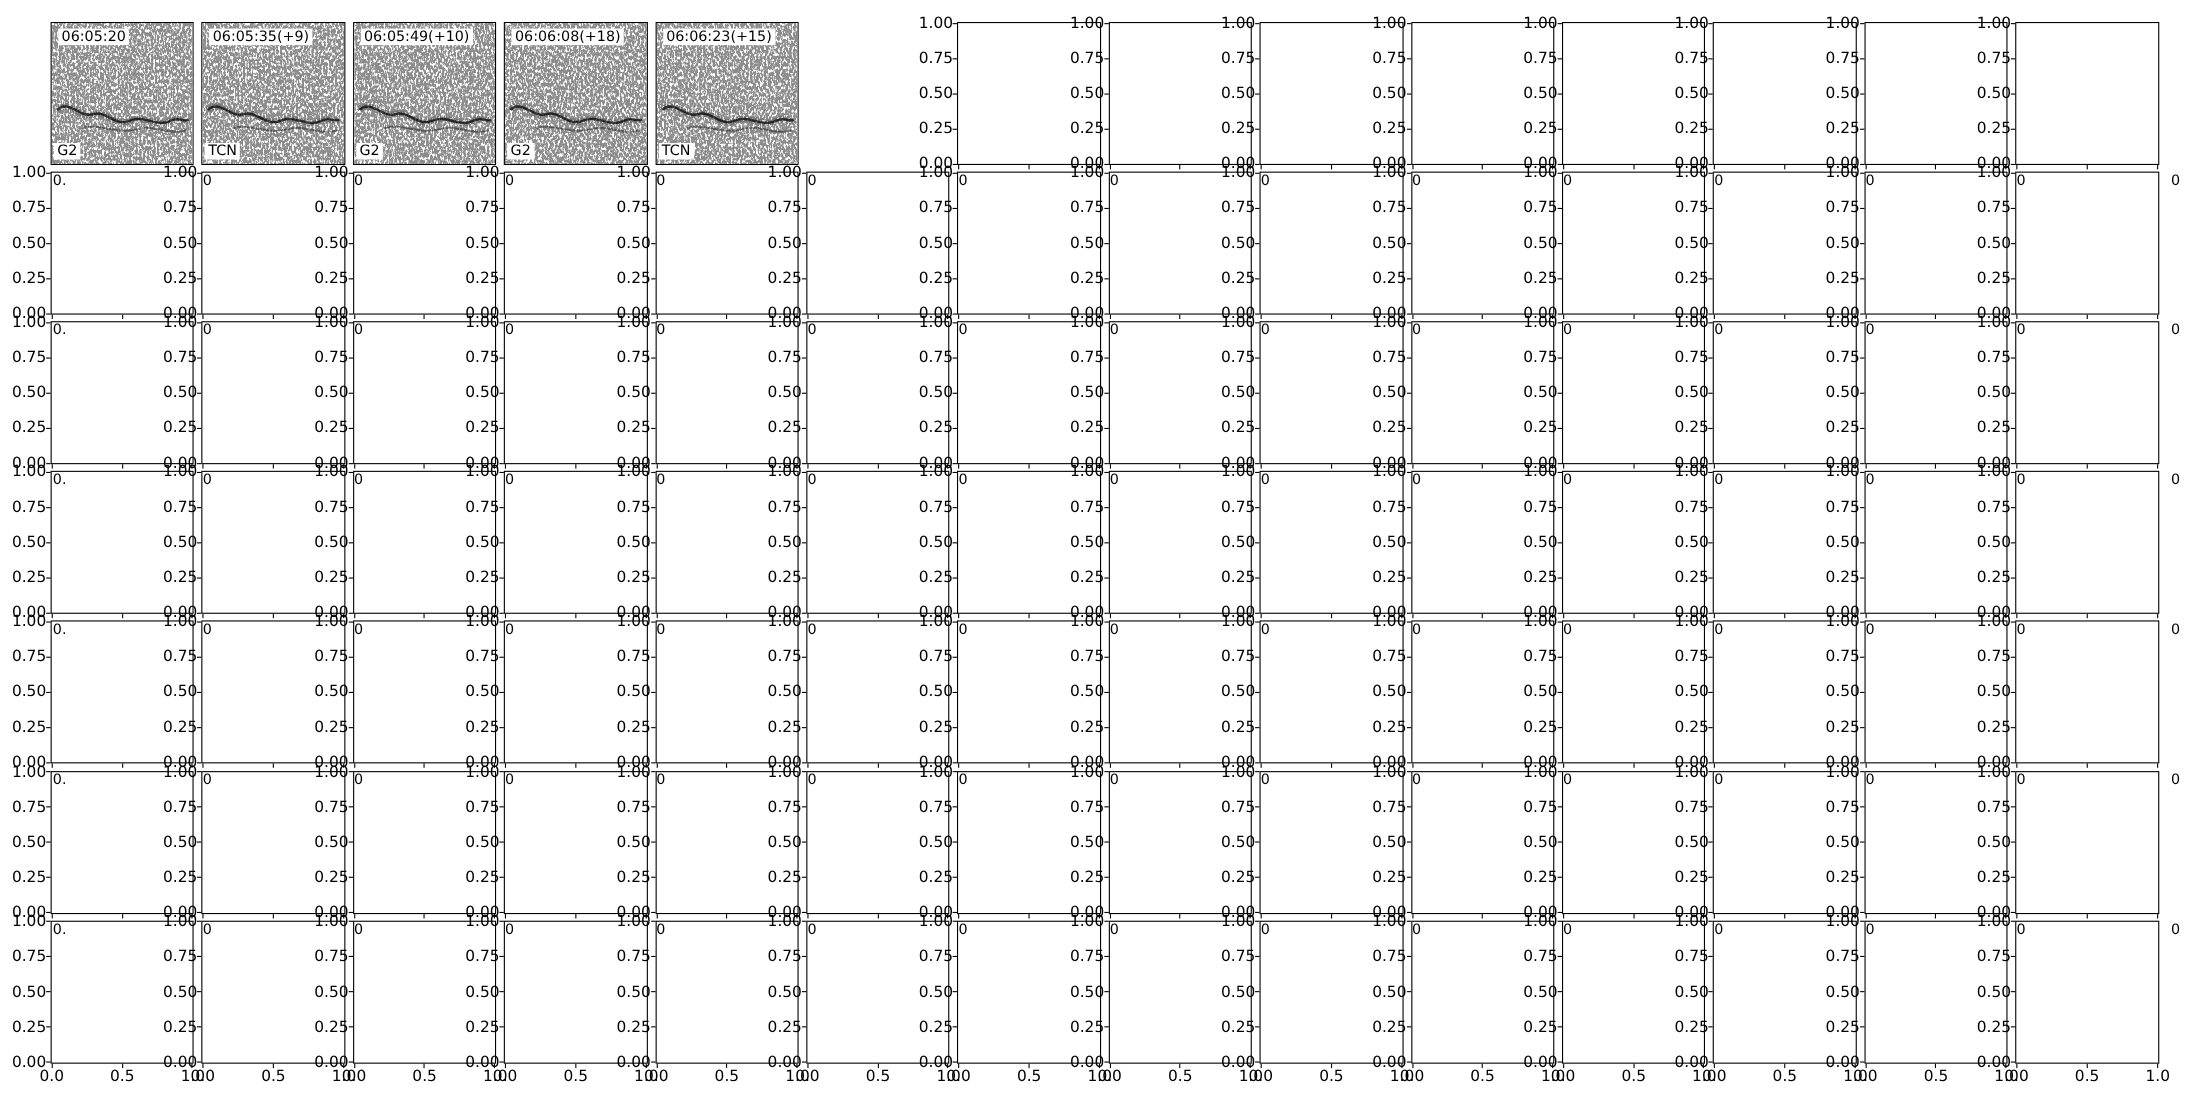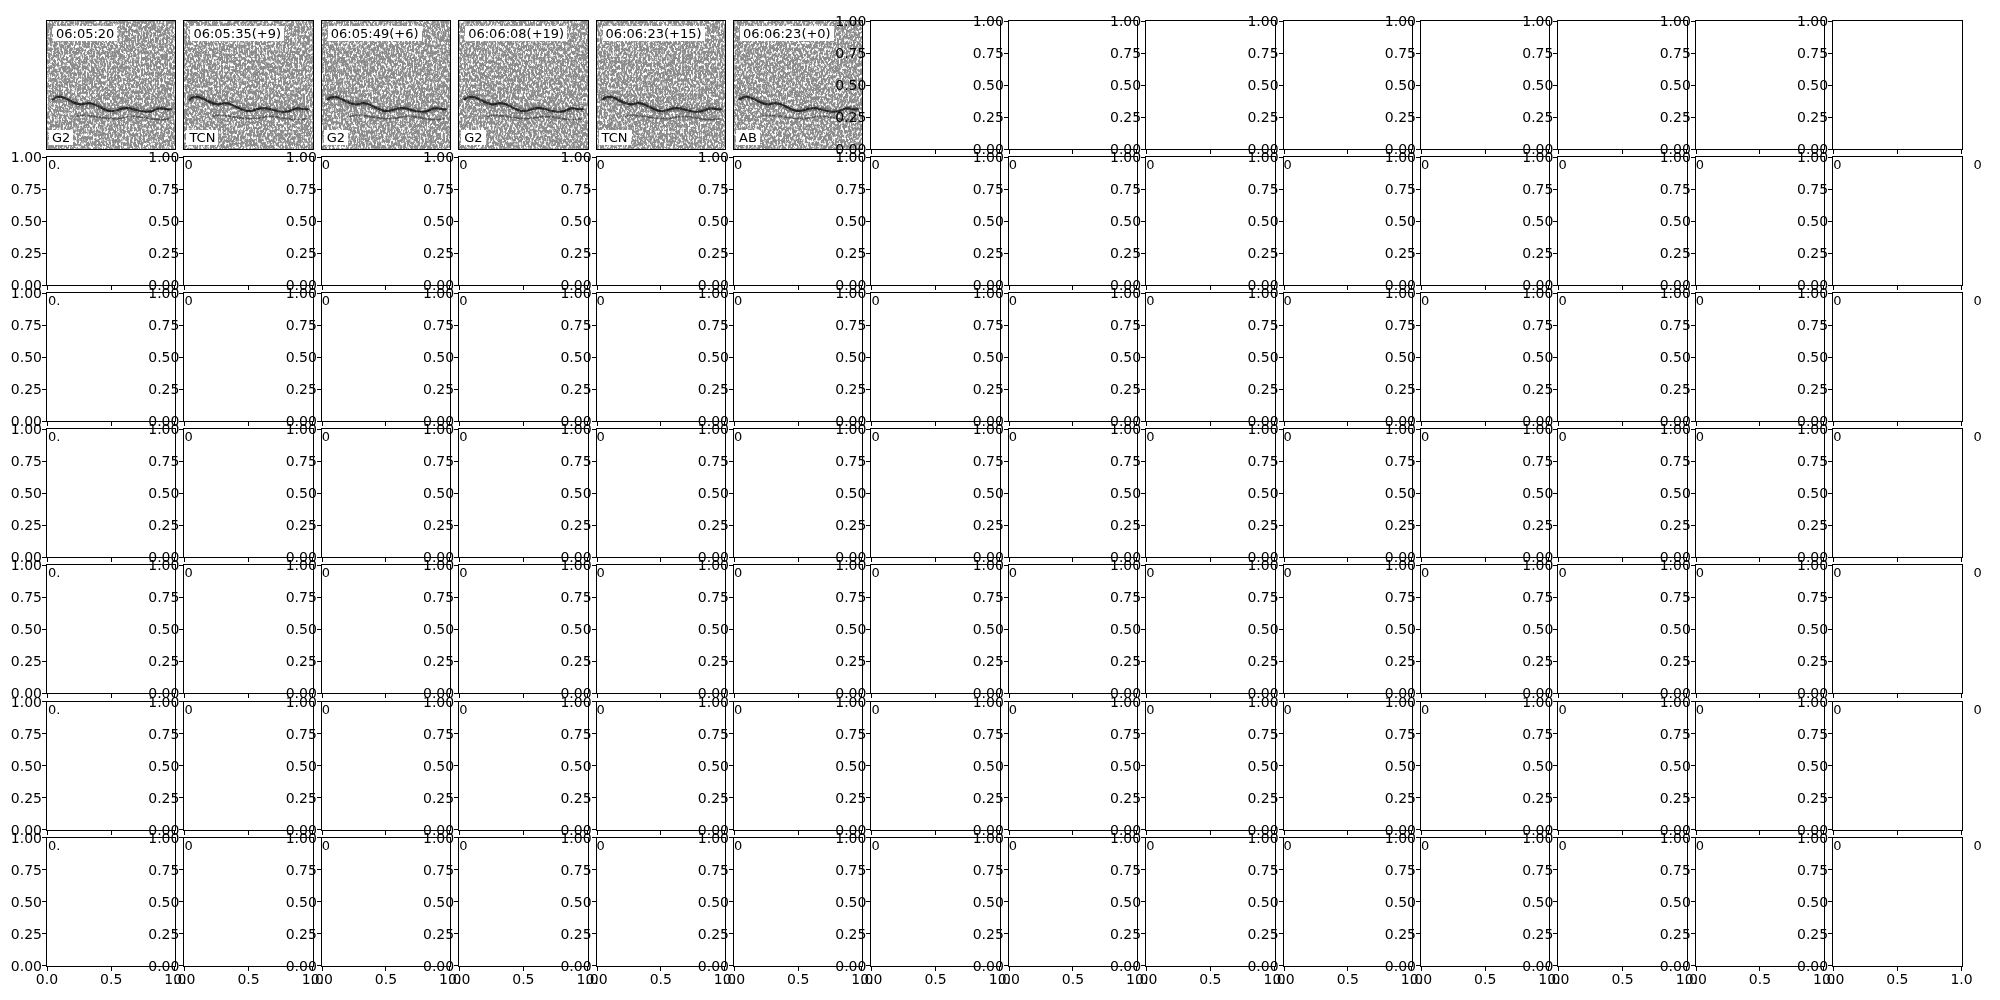--- a/index.html
+++ b/index.html
@@ -58,67 +58,52 @@
         <filter id="nz2" x="0" y="0" width="100%" height="100%">
           <feTurbulence type="fractalNoise" baseFrequency="0.55 0.32" numOctaves="3" seed="19" stitchTiles="stitch"></feTurbulence>
           <feColorMatrix type="matrix" values="0 0 0 0 0  0 0 0 0 0  0 0 0 0 0  3.2 3.2 3.2 0 -3.9"></feColorMatrix>
         </filter>
         <rect width="130" height="130" fill="#ffffff"></rect>
         <rect width="130" height="130" filter="url(#nz2)" opacity="0.45"></rect>
         <path d="M5 80 C16 70 26 88 38 84 C50 80 58 96 72 90 C86 84 96 97 110 90 C118 86 122 92 126 89" fill="none" stroke="#000" stroke-width="6" opacity="0.15"></path>
         <path d="M5 80 C16 70 26 88 38 84 C50 80 58 96 72 90 C86 84 96 97 110 90 C118 86 122 92 126 89" fill="none" stroke="#000" stroke-width="2.2" opacity="0.7"></path>
         <path d="M28 97 C44 92 60 103 78 98 C96 93 108 104 124 99" fill="none" stroke="#000" stroke-width="1.8" opacity="0.4"></path>
       </svg>
-      <div class="anno ts">06:05:49(+6)</div>
+      <div class="anno ts">06:05:49(+10)</div>
       <div class="anno md">G2</div>
     </div>
     <div class="imgcell" style="left: 458.2px; top: 20px; width: 130.4px; height: 130.1px;">
       <svg class="spec" viewBox="0 0 130 130" preserveAspectRatio="none">
         <filter id="nz3" x="0" y="0" width="100%" height="100%">
           <feTurbulence type="fractalNoise" baseFrequency="0.55 0.32" numOctaves="3" seed="27" stitchTiles="stitch"></feTurbulence>
           <feColorMatrix type="matrix" values="0 0 0 0 0  0 0 0 0 0  0 0 0 0 0  3.2 3.2 3.2 0 -3.9"></feColorMatrix>
         </filter>
         <rect width="130" height="130" fill="#ffffff"></rect>
         <rect width="130" height="130" filter="url(#nz3)" opacity="0.45"></rect>
         <path d="M5 80 C16 70 26 88 38 84 C50 80 58 96 72 90 C86 84 96 97 110 90 C118 86 122 92 126 89" fill="none" stroke="#000" stroke-width="6" opacity="0.15"></path>
         <path d="M5 80 C16 70 26 88 38 84 C50 80 58 96 72 90 C86 84 96 97 110 90 C118 86 122 92 126 89" fill="none" stroke="#000" stroke-width="2.2" opacity="0.7"></path>
         <path d="M28 97 C44 92 60 103 78 98 C96 93 108 104 124 99" fill="none" stroke="#000" stroke-width="1.8" opacity="0.4"></path>
       </svg>
-      <div class="anno ts">06:06:08(+19)</div>
+      <div class="anno ts">06:06:08(+18)</div>
       <div class="anno md">G2</div>
     </div>
     <div class="imgcell" style="left: 595.6px; top: 20px; width: 130.4px; height: 130.1px;">
       <svg class="spec" viewBox="0 0 130 130" preserveAspectRatio="none">
         <filter id="nz4" x="0" y="0" width="100%" height="100%">
           <feTurbulence type="fractalNoise" baseFrequency="0.55 0.32" numOctaves="3" seed="35" stitchTiles="stitch"></feTurbulence>
           <feColorMatrix type="matrix" values="0 0 0 0 0  0 0 0 0 0  0 0 0 0 0  3.2 3.2 3.2 0 -3.9"></feColorMatrix>
         </filter>
         <rect width="130" height="130" fill="#ffffff"></rect>
         <rect width="130" height="130" filter="url(#nz4)" opacity="0.45"></rect>
         <path d="M5 80 C16 70 26 88 38 84 C50 80 58 96 72 90 C86 84 96 97 110 90 C118 86 122 92 126 89" fill="none" stroke="#000" stroke-width="6" opacity="0.15"></path>
         <path d="M5 80 C16 70 26 88 38 84 C50 80 58 96 72 90 C86 84 96 97 110 90 C118 86 122 92 126 89" fill="none" stroke="#000" stroke-width="2.2" opacity="0.7"></path>
         <path d="M28 97 C44 92 60 103 78 98 C96 93 108 104 124 99" fill="none" stroke="#000" stroke-width="1.8" opacity="0.4"></path>
       </svg>
       <div class="anno ts">06:06:23(+15)</div>
       <div class="anno md">TCN</div>
-    </div>
-    <div class="imgcell" style="left: 733px; top: 20px; width: 130.4px; height: 130.1px;">
-      <svg class="spec" viewBox="0 0 130 130" preserveAspectRatio="none">
-        <filter id="nz5" x="0" y="0" width="100%" height="100%">
-          <feTurbulence type="fractalNoise" baseFrequency="0.55 0.32" numOctaves="3" seed="43" stitchTiles="stitch"></feTurbulence>
-          <feColorMatrix type="matrix" values="0 0 0 0 0  0 0 0 0 0  0 0 0 0 0  3.2 3.2 3.2 0 -3.9"></feColorMatrix>
-        </filter>
-        <rect width="130" height="130" fill="#ffffff"></rect>
-        <rect width="130" height="130" filter="url(#nz5)" opacity="0.45"></rect>
-        <path d="M5 80 C16 70 26 88 38 84 C50 80 58 96 72 90 C86 84 96 97 110 90 C118 86 122 92 126 89" fill="none" stroke="#000" stroke-width="6" opacity="0.15"></path>
-        <path d="M5 80 C16 70 26 88 38 84 C50 80 58 96 72 90 C86 84 96 97 110 90 C118 86 122 92 126 89" fill="none" stroke="#000" stroke-width="2.2" opacity="0.7"></path>
-        <path d="M28 97 C44 92 60 103 78 98 C96 93 108 104 124 99" fill="none" stroke="#000" stroke-width="1.8" opacity="0.4"></path>
-      </svg>
-      <div class="anno ts">06:06:23(+0)</div>
-      <div class="anno md">AB</div>
     </div>
     <div class="cell" style="left: 870.4px; top: 20px; width: 130.4px; height: 130.1px;">
       <div class="tkl" style="left: -5px; top: -0.5px;"></div>
       <div class="ylab" style="top: -8px;">1.00</div>
       <div class="tkl" style="left: -5px; top: 31.525px;"></div>
       <div class="ylab" style="top: 24.025px;">0.75</div>
       <div class="tkl" style="left: -5px; top: 63.55px;"></div>
       <div class="ylab" style="top: 56.05px;">0.50</div>
       <div class="tkl" style="left: -5px; top: 95.575px;"></div>
       <div class="ylab" style="top: 88.075px;">0.25</div>

